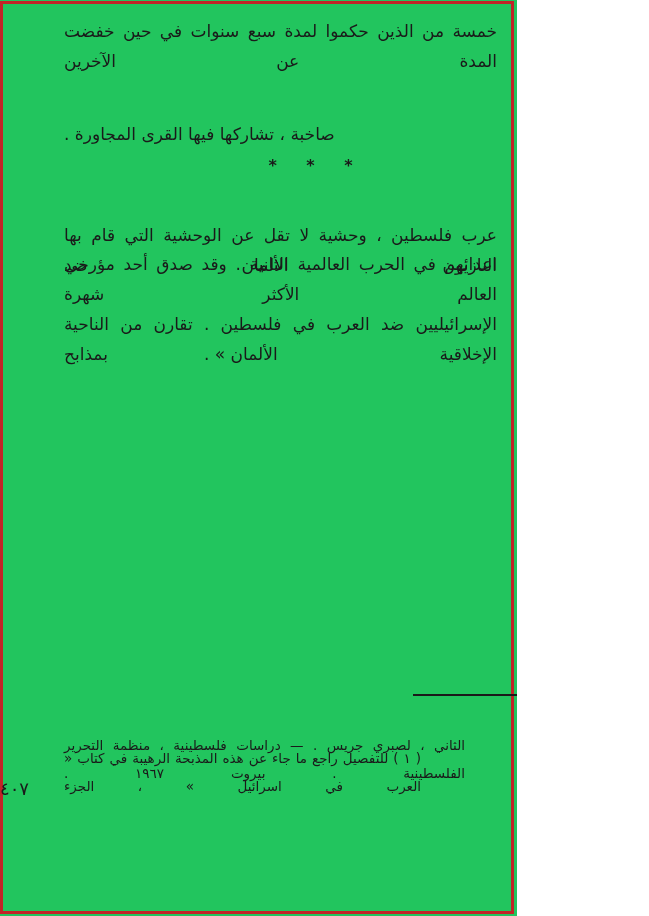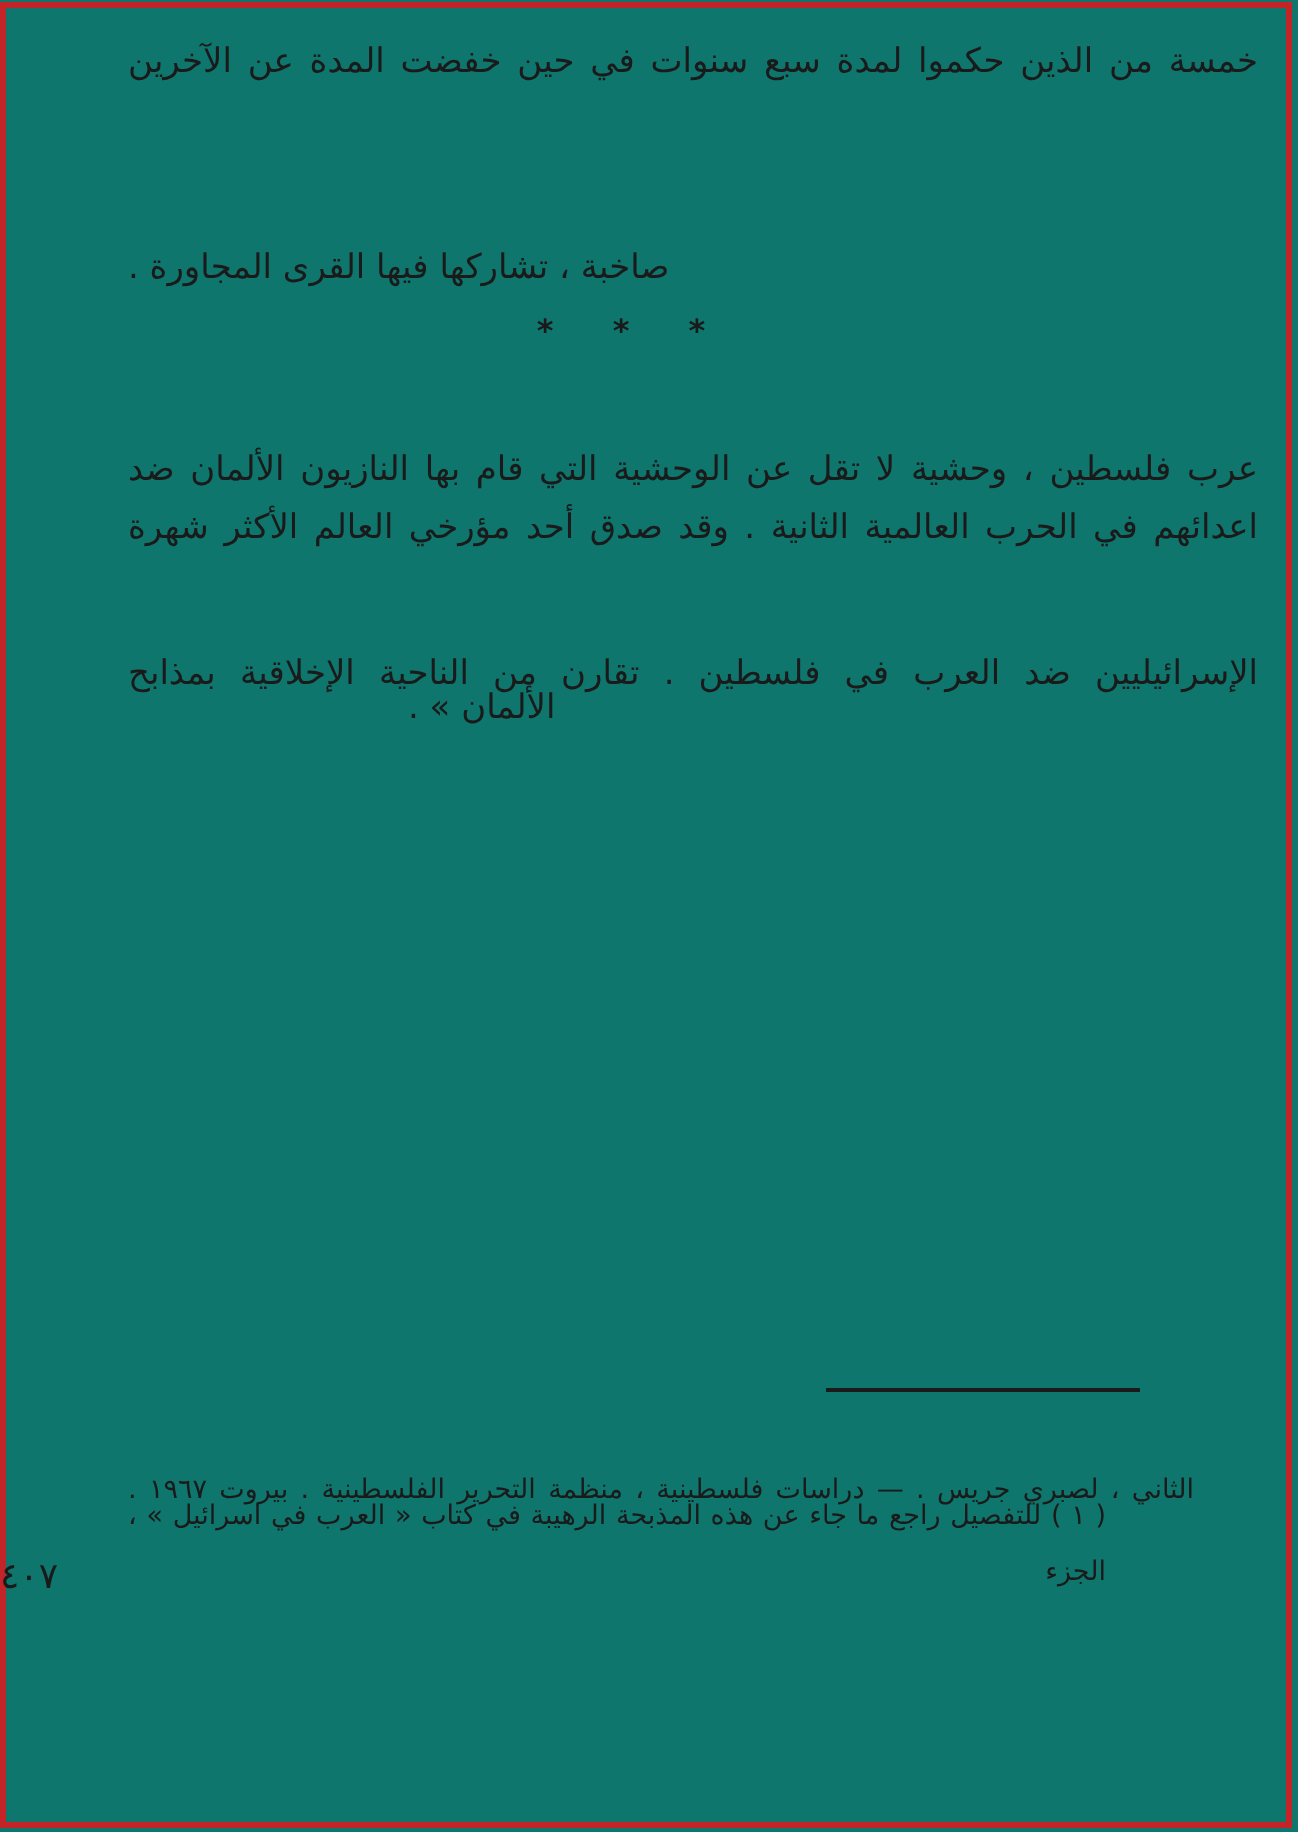--- a/index.html
+++ b/index.html
@@ -1,17 +1,17 @@
 <!DOCTYPE html>
 <html lang="ar"><head>
 <meta charset="utf-8">
 <style>
   html,body{margin:0;padding:0;background:#ffffff;}
   .page{
-    position:relative;width:649px;height:916px;background:#0f766e;
+    position:relative;width:517px;height:916px;background:#22c55e;
     font-family:"DejaVu Sans",sans-serif;color:#1a1a1a;overflow:hidden;
   }
   .frame{
     position:absolute;left:0;top:1px;right:3px;bottom:2px;
     border:3px solid #c22427;pointer-events:none;
   }
   .ln{
     position:absolute;right:20px;left:64px;height:30px;line-height:30px;
     font-size:17px;direction:rtl;text-align:right;
   }
@@ -42,21 +42,21 @@
   <div class="frame"></div>
 
   <div class="ln just" style="top:16px">خمسة من الذين حكموا لمدة سبع سنوات في حين خفضت المدة عن الآخرين</div>
 
   <div class="ln flushleft" style="top:119px">صاخبة ، تشاركها فيها القرى المجاورة .</div>
 
   <div class="stars" style="top:153px">* * *</div>
 
   <div class="ln just" style="top:220px">عرب فلسطين ، وحشية لا تقل عن الوحشية التي قام بها النازيون الألمان ضد</div>
   <div class="ln just" style="top:249px">اعدائهم في الحرب العالمية الثانية . وقد صدق أحد مؤرخي العالم الأكثر شهرة</div>
-  <div class="ln just" style="top:322px">الإسرائيليين ضد العرب في فلسطين .  تقارن من الناحية الإخلاقية بمذابح</div>
+  <div class="ln just" style="top:309px">الإسرائيليين ضد العرب في فلسطين .  تقارن من الناحية الإخلاقية بمذابح</div>
   <div class="ln flushleft tail" style="top:339px">الألمان » .</div>
 
   <div class="footrule"></div>
   <div class="fn fn-indent" style="top:744px">( ١ ) للتفصيل راجع ما جاء عن هذه المذبحة الرهيبة في  كتاب « العرب في اسرائيل » ، الجزء</div>
   <div class="fn" style="top:731px">الثاني ،  لصبري جريس . — دراسات فلسطينية ،  منظمة التحرير الفلسطينية . بيروت ١٩٦٧ .</div>
 
   <div class="pagenum">٤٠٧</div>
 </div>
 
 </body></html>

